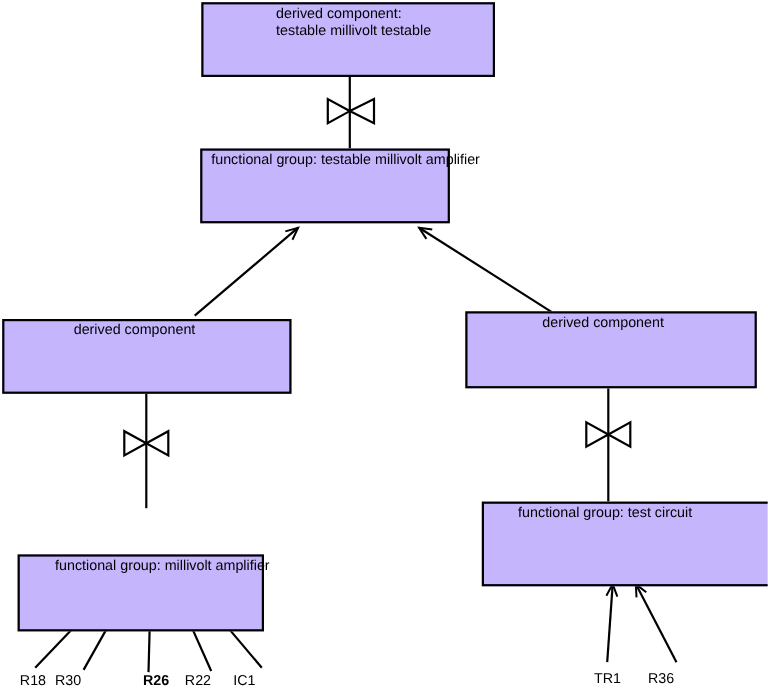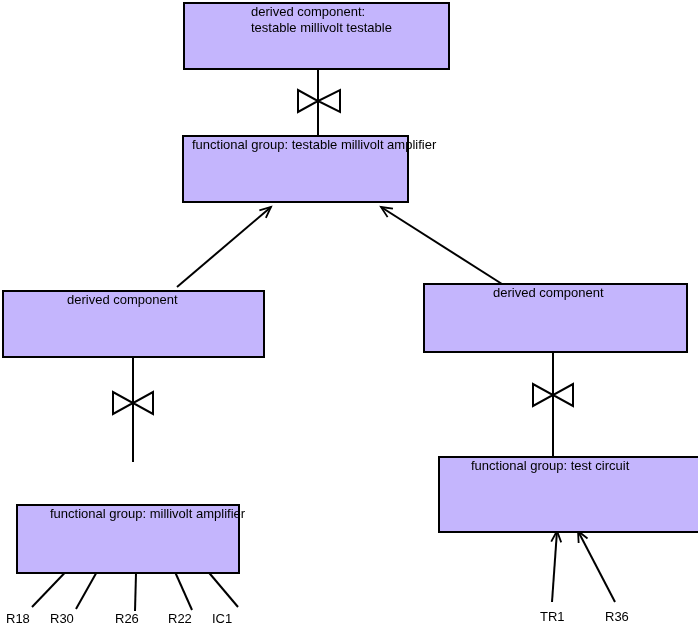--- a/index.html
+++ b/index.html
@@ -111,21 +111,21 @@
       <div>functional group: millivolt amplifier</div>
     </div>
   </div>
 
   <div class="box" style="left:438px; top:456px; width:271px; height:77px;">
     <div class="txt" style="padding-left:31px;">
       <div>functional group: test circuit</div>
     </div>
   </div>
 
-  <span class="leaf" style="left:6px;  top:611px;">R18</span>
+  <span class="leaf" style="left:18px;  top:611px;">R18</span>
   <span class="leaf" style="left:50px;  top:611px;">R30</span>
-  <span class="leaf" style="left:115px; top:611px;">R26</span>
+  <span class="leaf" style="left:130px; top:611px;font-weight:bold;">R26</span>
   <span class="leaf" style="left:168px; top:611px;text-align:center;">R22</span>
   <span class="leaf" style="left:212px; top:611px;">IC1</span>
   <span class="leaf" style="left:540px; top:609px;">TR1</span>
-  <span class="leaf" style="left:605px; top:609px;">R36</span>
+  <span class="leaf" style="left:589px; top:609px;">R36</span>
 
 </div>
 
 </body></html>

